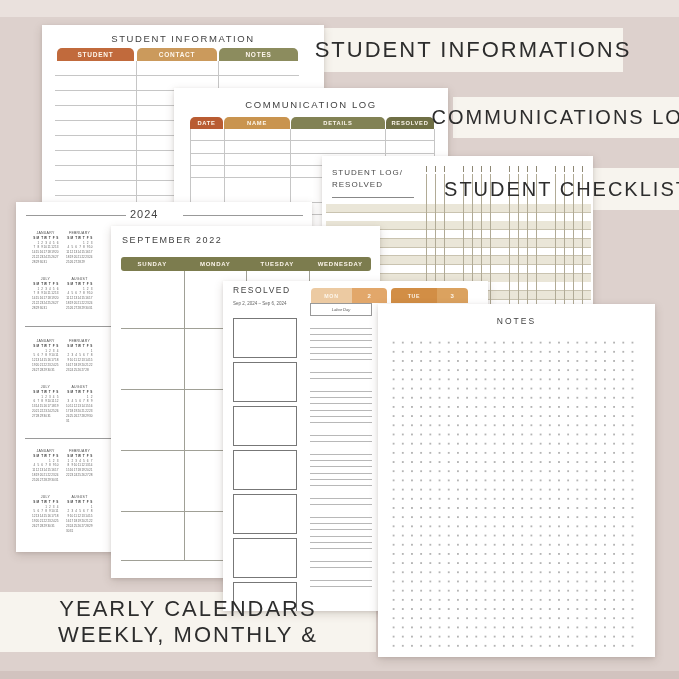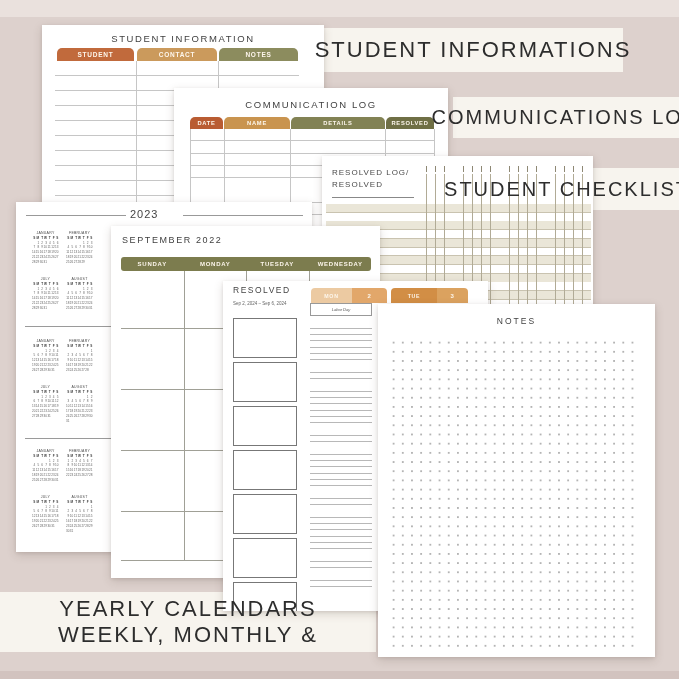--- a/index.html
+++ b/index.html
@@ -94,42 +94,42 @@
       <div class="tab" style="left: 117px; top: 29px; width: 94px; height: 12px; background: rgb(130, 130, 84);">
         <div class="sc2 tabtxt" style="font-size: 11.5px;">DETAILS</div>
       </div>
       <div class="tab" style="left: 212px; top: 29px; width: 48px; height: 12px; background: rgb(111, 111, 69);">
         <div class="sc2 tabtxt" style="font-size: 11.5px;">RESOLVED</div>
       </div>
     </div>
 
   <div class="page" style="left:322px;top:156px;width:271px;height:244px;z-index:12;">
     <div class="pgtitle" style="left:10px;top:11px;font-size:8px;letter-spacing:1px;color:#4a4a4a;line-height:12px;">
-      <div>RESOLVED LOG/</div>
+      <div>STUDENT LOG/</div>
       <div>RESOLVED</div>
     </div>
     <div class="hline" style="left:10px;top:41px;width:82px;background:#888;"></div>
     <div class="ck-ticks" style="left:104px;top:10px;width:166px;height:6px;"></div>
     <div class="ck-stripes" style="left:4px;top:48px;width:265px;height:104.5px;"></div>
     <div class="ck-vgrid" style="left:104px;top:18px;width:166px;height:226px;"></div>
     <div id="ck-nums"></div>
   <div style="left: 8px; top: 48px; width: 12px; height: 8.7px;">
         <div class="sc2 sc2l" style="font-size: 7.5px; color: rgb(119, 119, 119);">1</div>
       </div>
       <div style="left: 8px; top: 56.7px; width: 12px; height: 8.7px;">
         <div class="sc2 sc2l" style="font-size: 7.5px; color: rgb(119, 119, 119);">2</div>
       </div>
       <div style="left: 8px; top: 65.4px; width: 12px; height: 8.7px;">
         <div class="sc2 sc2l" style="font-size: 7.5px; color: rgb(119, 119, 119);">3</div>
       </div>
     </div>
 
   <div class="page" style="left:16px;top:202px;width:296px;height:350px;z-index:13;">
     <div class="hline" style="left:10px;top:13px;width:100px;background:#999;"></div>
-    <div class="pgtitle" style="left:114px;top:6px;font-size:11px;letter-spacing:1px;color:#444;">2023</div>
+    <div class="pgtitle" style="left:114px;top:6px;font-size:11px;letter-spacing:1px;color:#444;">2024</div>
     <div class="hline" style="left:167px;top:13px;width:120px;background:#999;"></div>
     <div class="hline" style="left:9px;top:124px;width:278px;background:#9a9a9a;"></div>
     <div class="hline" style="left:9px;top:236px;width:278px;background:#9a9a9a;"></div>
     <div id="yearblocks"></div>
   <div class="minical" style="left: 16px; top: 28px;">
         <div class="mini-name">JANUARY</div>
         <div class="mini-grid">
           <span class="hd">S</span>
           <span class="hd">M</span>
           <span class="hd">T</span>

